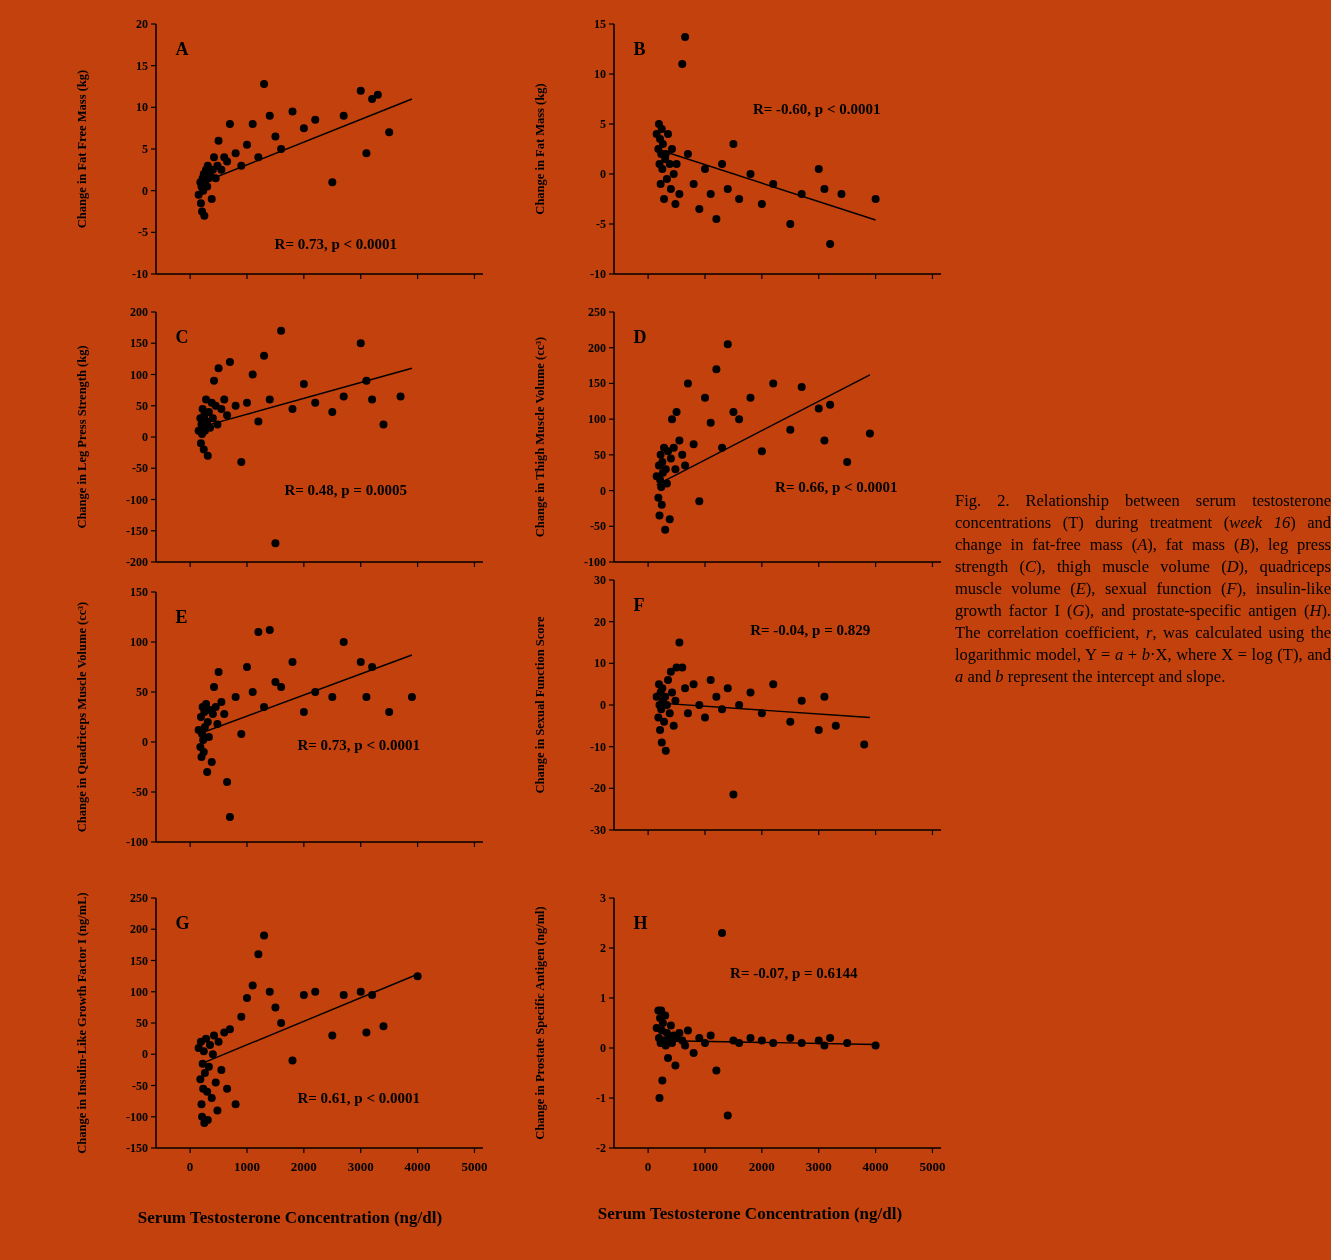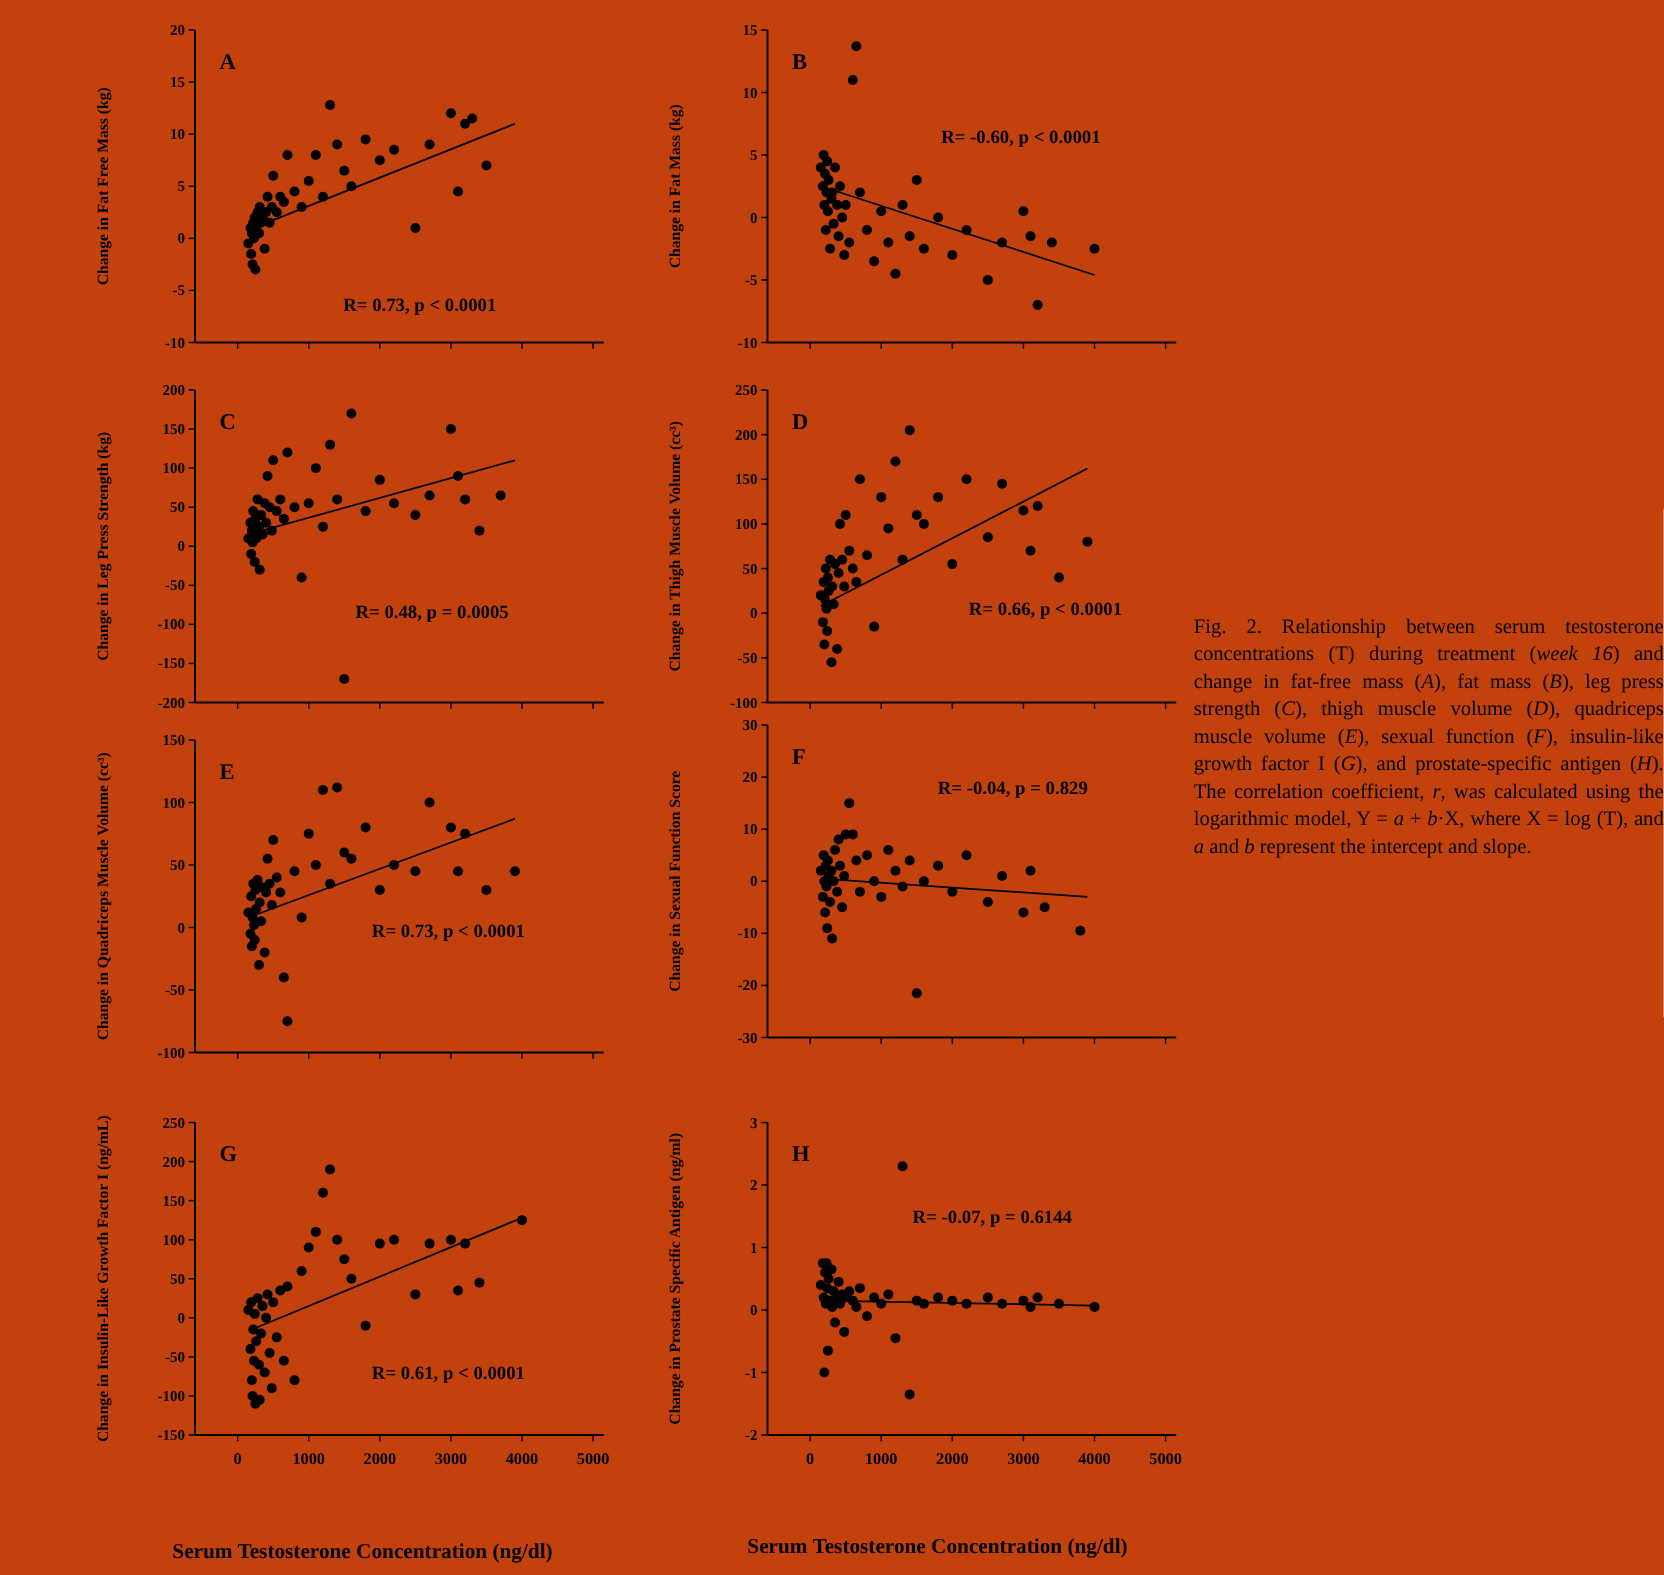--- a/index.html
+++ b/index.html
@@ -4,21 +4,21 @@
 <style>
   html,body{margin:0;padding:0;background:#ffffff;}
   .page{position:relative;width:1331px;height:1260px;background:#c2410c;font-family:"Liberation Serif",serif;color:#000;overflow:hidden;}
   .panel{position:absolute;}
   svg{overflow:visible;display:block;}
   .tick{font-family:"Liberation Serif",serif;font-weight:bold;font-size:12px;fill:#000;}
   .xtick{font-family:"Liberation Serif",serif;font-weight:bold;font-size:13px;fill:#000;}
   .ylab{font-family:"Liberation Serif",serif;font-weight:bold;font-size:12.5px;fill:#000;}
   .annot{font-family:"Liberation Serif",serif;font-weight:bold;font-size:15px;fill:#000;}
   .plabel{font-family:"Liberation Serif",serif;font-weight:bold;font-size:18px;fill:#000;}
-  .xaxis-label{position:absolute;font-weight:bold;font-size:17px;text-align:center;margin-top:23px;}
+  .xaxis-label{position:absolute;font-weight:bold;font-size:17px;text-align:center;}
   #xlabL{left:95px;top:1208px;width:390px;}
   #xlabR{left:555px;top:1204px;width:390px;}
   .caption{position:absolute;left:955px;top:490px;width:376px;font-size:16.5px;line-height:22px;text-align:justify;}
   #pA{left:68px;top:14px;} #pB{left:526px;top:14px;}
   #pC{left:68px;top:302px;} #pD{left:526px;top:302px;}
   #pE{left:68px;top:582px;} #pF{left:526px;top:570px;}
   #pG{left:68px;top:888px;} #pH{left:526px;top:888px;}
 </style>
 </head>
 <body>

